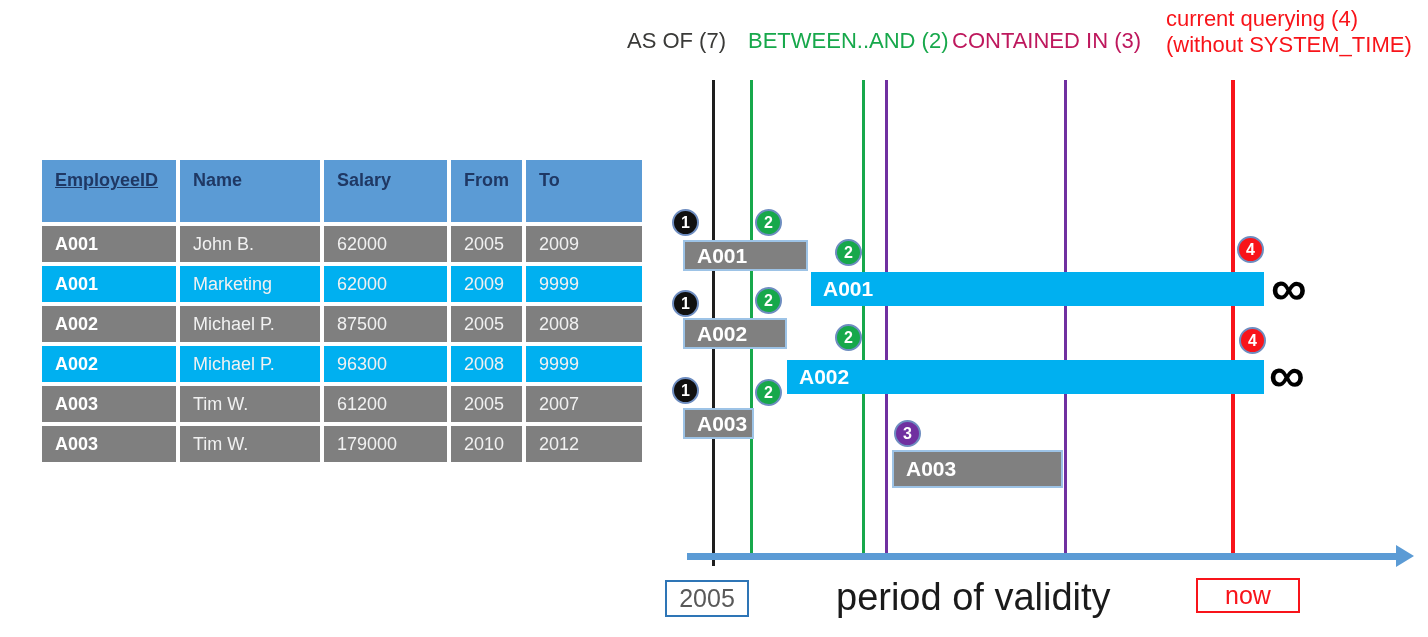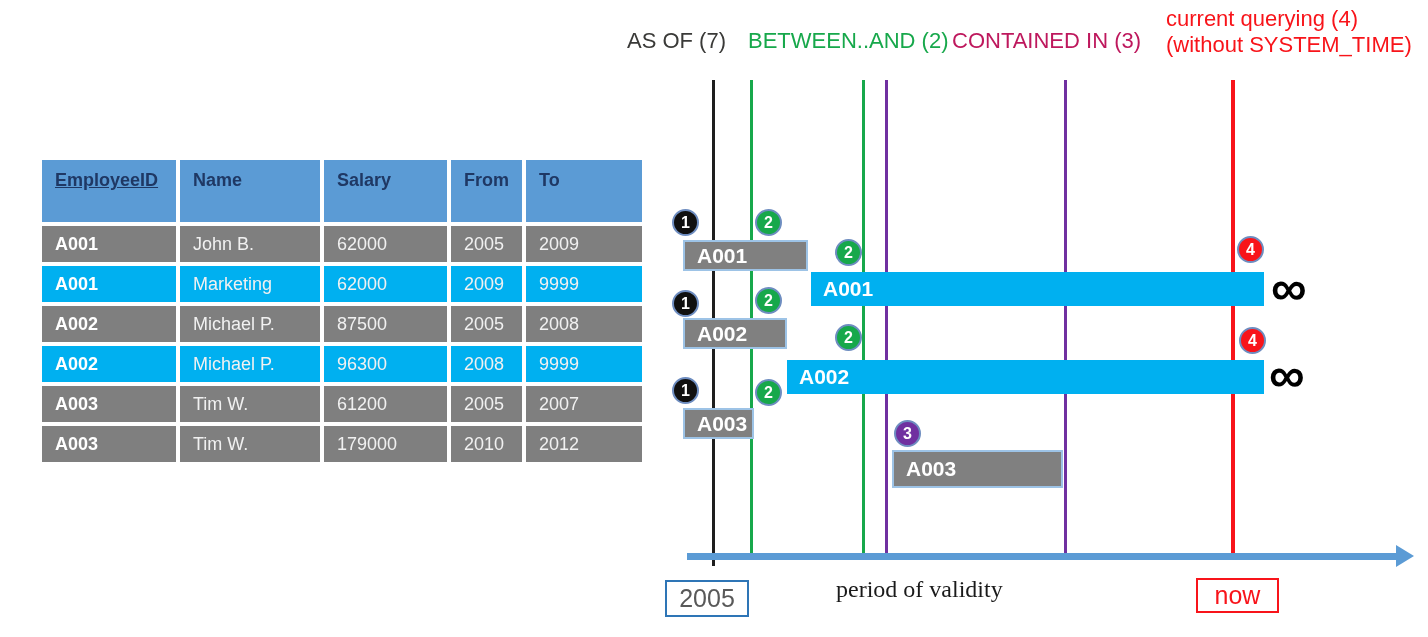--- a/index.html
+++ b/index.html
@@ -28,22 +28,22 @@
          font-weight:700;font-size:16px;display:flex;align-items:center;justify-content:center;
          border:2px solid #6E8DC0;box-sizing:border-box;}
   .inf{position:absolute;font-size:50px;font-weight:700;color:#000;line-height:1;}
   .axis{position:absolute;left:687px;top:553px;width:712px;height:7px;background:#5B9BD5;}
   .axis-arrow{position:absolute;left:1396px;top:545px;width:0;height:0;
               border-left:18px solid #5B9BD5;border-top:11px solid transparent;
               border-bottom:11px solid transparent;}
   .tagbox{position:absolute;display:flex;align-items:center;justify-content:center;
           font-size:25px;box-sizing:border-box;background:#fff;}
   .tag-2005{left:665px;top:580px;width:84px;height:37px;border:2px solid #2E75B6;color:#595959;}
-  .tag-now{left:1196px;top:578px;width:83px;height:35px;border:2px solid #F8141A;color:#F8141A;}
-  .axis-title{position:absolute;left:836px;top:576px;font-size:24px;color:#1a1a1a;white-space:nowrap;font-family:Liberation Serif, serif;}
+  .tag-now{left:1196px;top:578px;width:104px;height:35px;border:2px solid #F8141A;color:#F8141A;}
+  .axis-title{position:absolute;left:836px;top:576px;font-size:38px;color:#1a1a1a;white-space:nowrap;}
 </style>
 </head>
 <body>
 
 <div class="stage">
 
   <table class="emp">
     <colgroup>
       <col style="width:134px">
         <col style="width:140px">

